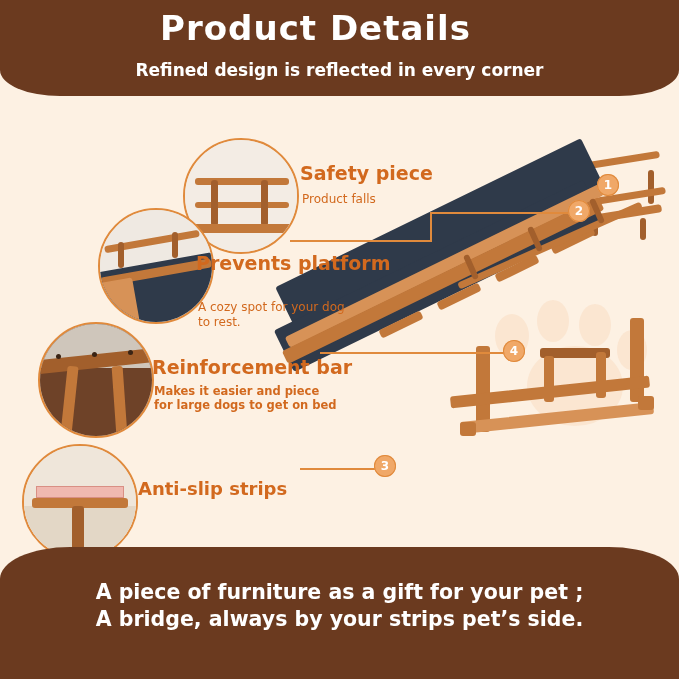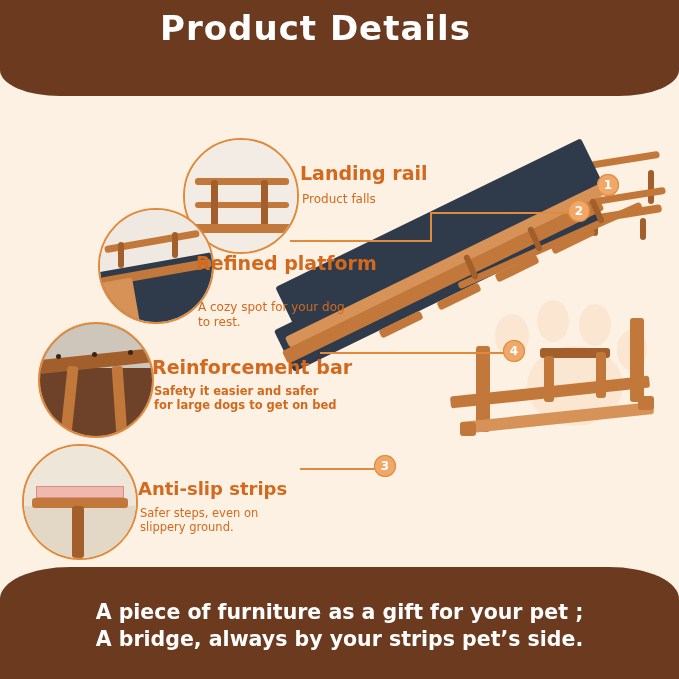--- a/index.html
+++ b/index.html
@@ -50,21 +50,21 @@
     color: #ffffff;
     font-size: 17px;
     font-weight: bold;
   }
 
   
   .footer {
     position: absolute;
     left: 0; bottom: 0;
     width: 679px;
-    height: 112px;
+    height: 132px;
     background: #6b3a1f;
     border-top-left-radius: 70px 32px;
     border-top-right-radius: 70px 32px;
     margin-top: 20px;
   }
   .footer-line1, .footer-line2 {
     position: absolute;
     left: 0;
     width: 679px;
     text-align: center;
@@ -165,20 +165,21 @@
   <div class="paw">
     <div class="pad" style="left:38px; top:46px; width:96px; height:80px;"></div>
     <div class="pad" style="left:6px;  top:14px; width:34px; height:44px;"></div>
     <div class="pad" style="left:48px; top:0px;  width:32px; height:42px;"></div>
     <div class="pad" style="left:90px; top:4px;  width:32px; height:42px;"></div>
     <div class="pad" style="left:128px;top:30px; width:30px; height:40px;"></div>
   </div>
 
   <div class="header">
     <div class="header-title">Product  Details</div>
+    <div class="header-sub">Refined design is reflected in every corner</div>
   </div>
 
   <div class="product">
 
     <div class="wood" style="left:268px; top:8px; width:92px; height:7px; transform:rotate(-9deg);"></div>
     <div class="wood wood-dark" style="left:282px; top:14px; width:6px; height:30px;"></div>
     <div class="wood wood-dark" style="left:348px; top:20px; width:6px; height:34px;"></div>
     <div class="wood" style="left:274px; top:44px; width:92px; height:7px; transform:rotate(-9deg);"></div>
     <div class="wood" style="left:286px; top:60px; width:76px; height:8px; transform:rotate(-9deg);"></div>
     <div class="wood wood-dark" style="left:292px; top:64px; width:6px; height:22px;"></div>
@@ -225,63 +226,61 @@
 
   <div class="thumb" style="left:183px; top:138px; width:112px; height:112px;">
     <div class="thumb-inner" style="background:#f3ece4;">
       <div class="wood" style="left:10px; top:38px; width:94px; height:7px;"></div>
       <div class="wood" style="left:10px; top:62px; width:94px; height:6px;"></div>
       <div class="wood wood-dark" style="left:26px; top:40px; width:7px; height:46px;"></div>
       <div class="wood wood-dark" style="left:76px; top:40px; width:7px; height:46px;"></div>
       <div class="wood" style="left:4px; top:84px; width:104px; height:9px;"></div>
     </div>
   </div>
-  <div class="callout-title" style="left:300px; top:162px; font-size:19px;">Landing rail</div>
+  <div class="callout-title" style="left:300px; top:162px; font-size:19px;">Safety piece</div>
   <div class="callout-desc" style="left:302px; top:192px; font-size:12px;">Product falls</div>
 
   <div class="thumb" style="left:98px; top:208px; width:112px; height:112px;">
     <div class="thumb-inner" style="background:#efe9e2;">
       <div class="carpet" style="left:0px; top:52px; width:118px; height:62px; transform:rotate(-10deg);"></div>
       <div class="wood" style="left:4px; top:28px; width:96px; height:7px; transform:rotate(-10deg);"></div>
       <div class="wood wood-dark" style="left:18px; top:32px; width:6px; height:26px;"></div>
       <div class="wood wood-dark" style="left:72px; top:22px; width:6px; height:26px;"></div>
       <div class="wood" style="left:0px; top:58px; width:112px; height:9px; transform:rotate(-10deg);"></div>
       <div class="wood wood-light" style="left:2px; top:70px; width:34px; height:44px; transform:rotate(-10deg);"></div>
     </div>
   </div>
-  <div class="callout-title" style="left:196px; top:252px; font-size:19px;">Refined platform</div>
+  <div class="callout-title" style="left:196px; top:252px; font-size:19px;">Prevents platform</div>
   <div class="callout-desc" style="left:198px; top:300px; font-size:12px; white-space:pre;"><span>A cozy spot for your dog
 to rest.</span></div>
 
   <div class="thumb" style="left:38px; top:322px; width:112px; height:112px;">
     <div class="thumb-inner" style="background:#6e4228;">
       <div style="position:absolute; left:0; top:0; width:112px; height:44px; background:#cfc6bb;"></div>
       <div class="wood wood-dark" style="left:-4px; top:30px; width:122px; height:14px; transform:rotate(-6deg);"></div>
       <div class="wood" style="left:24px; top:42px; width:11px; height:70px; transform:rotate(6deg);"></div>
       <div class="wood" style="left:74px; top:42px; width:11px; height:70px; transform:rotate(-4deg);"></div>
       <div style="position:absolute; left:16px; top:30px; width:5px; height:5px; border-radius:50%; background:#3a2415;"></div>
       <div style="position:absolute; left:52px; top:28px; width:5px; height:5px; border-radius:50%; background:#3a2415;"></div>
       <div style="position:absolute; left:88px; top:26px; width:5px; height:5px; border-radius:50%; background:#3a2415;"></div>
     </div>
   </div>
   <div class="callout-title" style="left:152px; top:356px; font-size:19px;">Reinforcement bar</div>
-  <div class="callout-desc" style="left:154px; top:384px; font-size:11.5px; white-space:pre; font-weight:bold;"><span>Safety it easier and safer
+  <div class="callout-desc" style="left:154px; top:384px; font-size:11.5px; white-space:pre; font-weight:bold;"><span>Makes it easier and piece
 for large dogs to get on bed</span></div>
 
   <div class="thumb" style="left:22px; top:444px; width:112px; height:112px;">
     <div class="thumb-inner" style="background:#efe6da;">
       <div style="position:absolute; left:0; top:60px; width:112px; height:52px; background:#e3d7c6;"></div>
       <div class="wood" style="left:8px; top:52px; width:96px; height:10px;"></div>
       <div style="position:absolute; left:12px; top:40px; width:86px; height:10px; background:#f0b9b0; border:1px solid #d98f84;"></div>
       <div class="wood wood-dark" style="left:48px; top:60px; width:12px; height:52px;"></div>
     </div>
   </div>
   <div class="callout-title" style="left:138px; top:478px; font-size:18px;">Anti-slip strips</div>
-  <div class="callout-desc" style="left:140px; top:506px; font-size:11.5px; white-space:pre;"><span>Safer steps, even on
-slippery ground.</span></div>
 
   <div class="badge" style="left:597px; top:174px;">1</div>
   <div class="badge" style="left:568px; top:200px;">2</div>
   <div class="badge" style="left:503px; top:340px;">4</div>
   <div class="badge" style="left:374px; top:455px;">3</div>
 
   <div class="footer">
     <div class="footer-line1">A piece of furniture as a gift for your pet ;</div>
     <div class="footer-line2">A bridge, always by your strips pet’s side.</div>
   </div>

